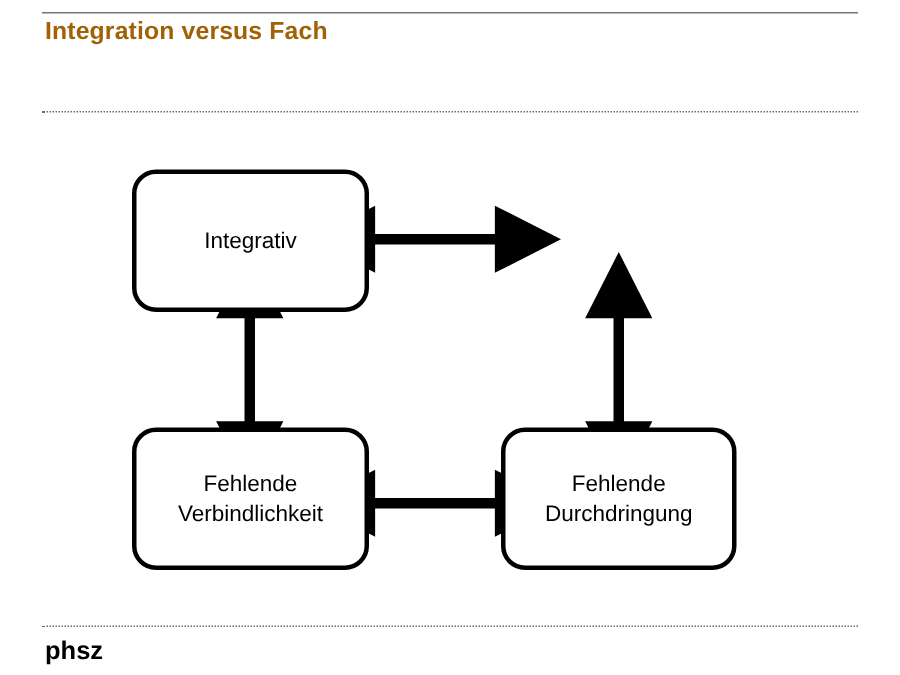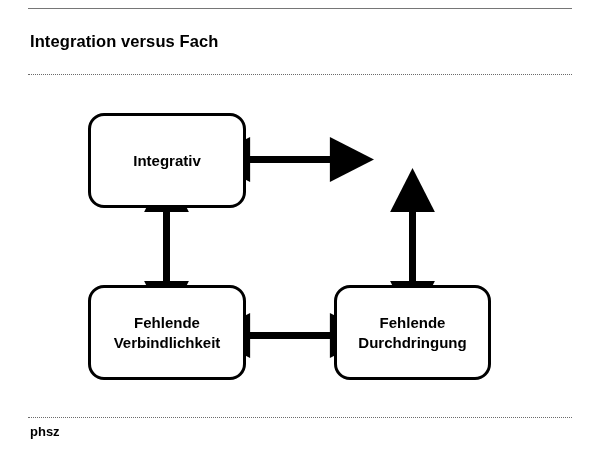--- a/index.html
+++ b/index.html
@@ -27,34 +27,34 @@
     border-top: 1px dotted #6b6b6b;
   }
   #rule-top    { top: 8px;   border-top: 1px solid #767676; }
   #rule-under  { top: 74px;  }
   #rule-footer { top: 417px; }
 
   
   #page-title {
     position: absolute;
     left: 30px;
-    top: 32px;
+    top: 12px;
     font-size: 16.5px;
     font-weight: bold;
     letter-spacing: 0.1px;
-    color: #000000;
+    color: #a16207;
     white-space: nowrap;
   }
 
   
   #footer-label {
     position: absolute;
     left: 30px;
     top: 424px;
-    font-size: 13px;
+    font-size: 17px;
     font-weight: bold;
     color: #000000;
   }
 
   
   #diagram {
     position: absolute;
     left: 0;
     top: 0;
     width: 600px;
@@ -66,21 +66,21 @@
     position: absolute;
     box-sizing: border-box;
     background: #ffffff;
     border: 3px solid #000000;
     border-radius: 16px;
     display: flex;
     align-items: center;
     justify-content: center;
     text-align: center;
     font-size: 15px;
-    font-weight: bold;
+    font-weight: normal;
     line-height: 1.28;
     color: #000000;
     white-space: pre-line;
     z-index: 2;
   }
   #node-integrativ      { left: 88px;  top: 113px; width: 158px; height: 95px; }
   #node-eigenes-fach    { left: 334px; top: 113px; width: 157px; height: 95px; }
   #node-fehlende-verb   { left: 88px;  top: 285px; width: 158px; height: 95px; }
   #node-fehlende-durch  { left: 334px; top: 285px; width: 157px; height: 95px; }
 

